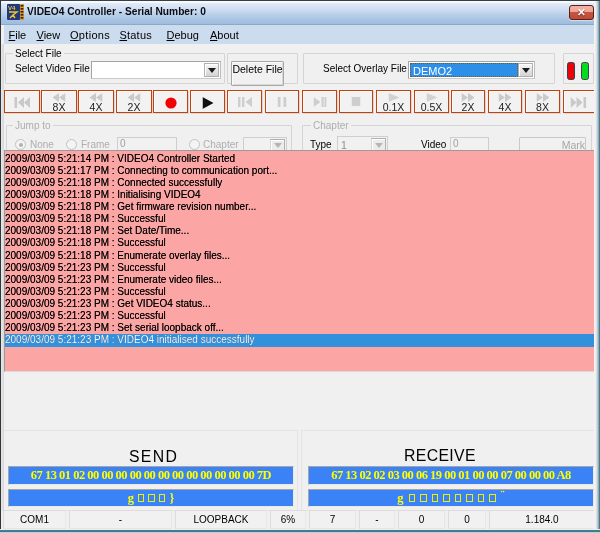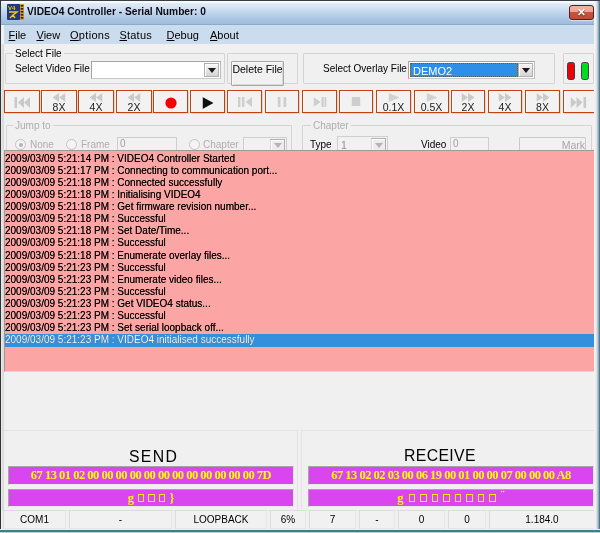--- a/index.html
+++ b/index.html
@@ -50,21 +50,21 @@
 
 .radio{position:absolute;width:11px;height:11px;border:1px solid #c2c2c2;border-radius:50%;background:#f4f4f4;}
 .radio.sel::after{content:"";position:absolute;left:3px;top:3px;width:4px;height:4px;border-radius:50%;background:#b2b2b2;}
 
 #list{position:absolute;left:4px;top:150px;width:591px;height:222px;background:#fca5a5;border:1px solid #9b9b9b;border-bottom-color:#d9d9d9;border-right-color:#c9c9c9;}
 #list .row{position:absolute;left:0px;width:589px;height:12.13px;font-size:10px;line-height:12.4px;color:#000;padding-left:0px;white-space:nowrap;text-shadow:0 0 0.3px rgba(0,0,0,0.7);}
 #list .sel{background:#3390dc;color:#fff;}
 
 .panel{position:absolute;top:430px;height:81px;border:1px solid #e3e3e3;background:#f0f0f0;}
 .ptitle{position:absolute;font-size:15.8px;color:#000;font-weight:normal;line-height:16px;}
-.bluebar{position:absolute;background:#d946ef;border:1px solid #a5a5a5;border-right-color:#e9e9e9;border-bottom-color:#e9e9e9;color:#ffff00;
+.bluebar{position:absolute;background:#3b82f6;border:1px solid #a5a5a5;border-right-color:#e9e9e9;border-bottom-color:#e9e9e9;color:#ffff00;
   font-family:"Liberation Serif",serif;font-weight:bold;font-size:12.5px;white-space:nowrap;
   display:flex;align-items:center;justify-content:center;}
 .bluebar .in{letter-spacing:-0.5px;}
 .lowrow{display:flex;align-items:center;gap:4px;letter-spacing:0;}
 .lowrow2{gap:5px;}
 
 #status{position:absolute;left:2px;top:510px;width:595px;height:19px;}
 .scell{position:absolute;top:0;height:19px;border:1px solid #e6e6e6;border-top-color:#dcdcdc;border-left-color:#dcdcdc;
   background:#f1f1f1;font-size:10px;color:#000;text-align:center;line-height:17px;}
 .box{display:inline-block;width:6.5px;height:8px;border:1px solid #f0f000;vertical-align:-1px;}

